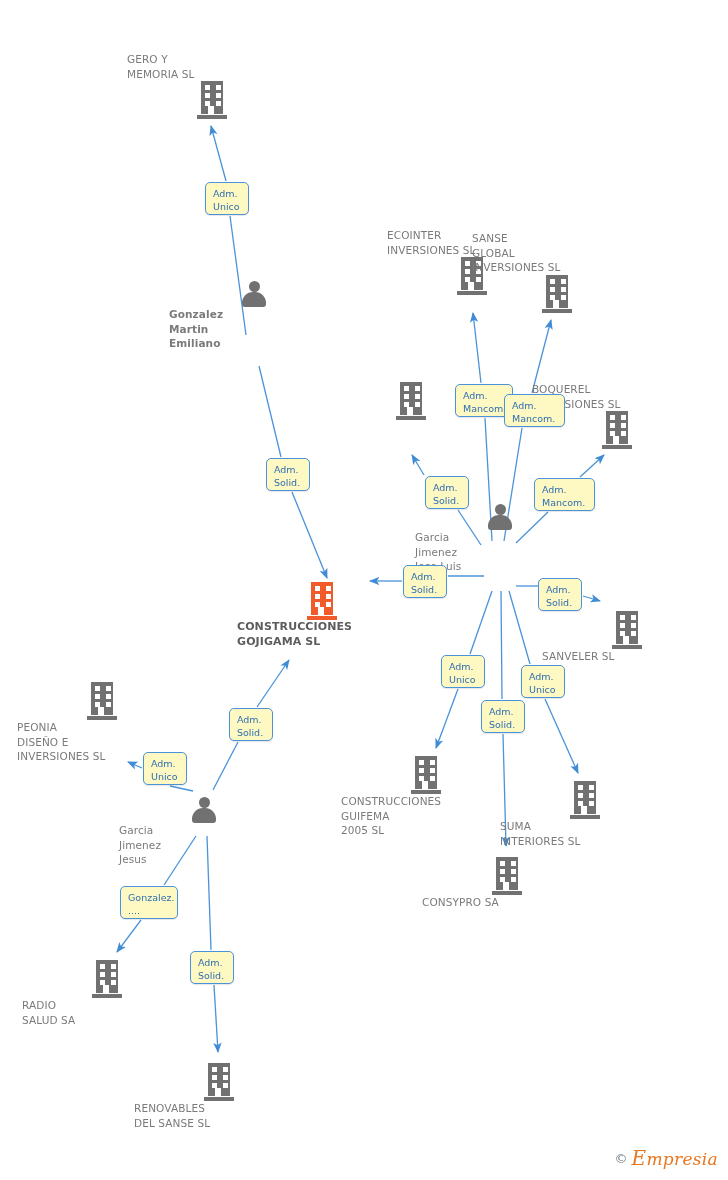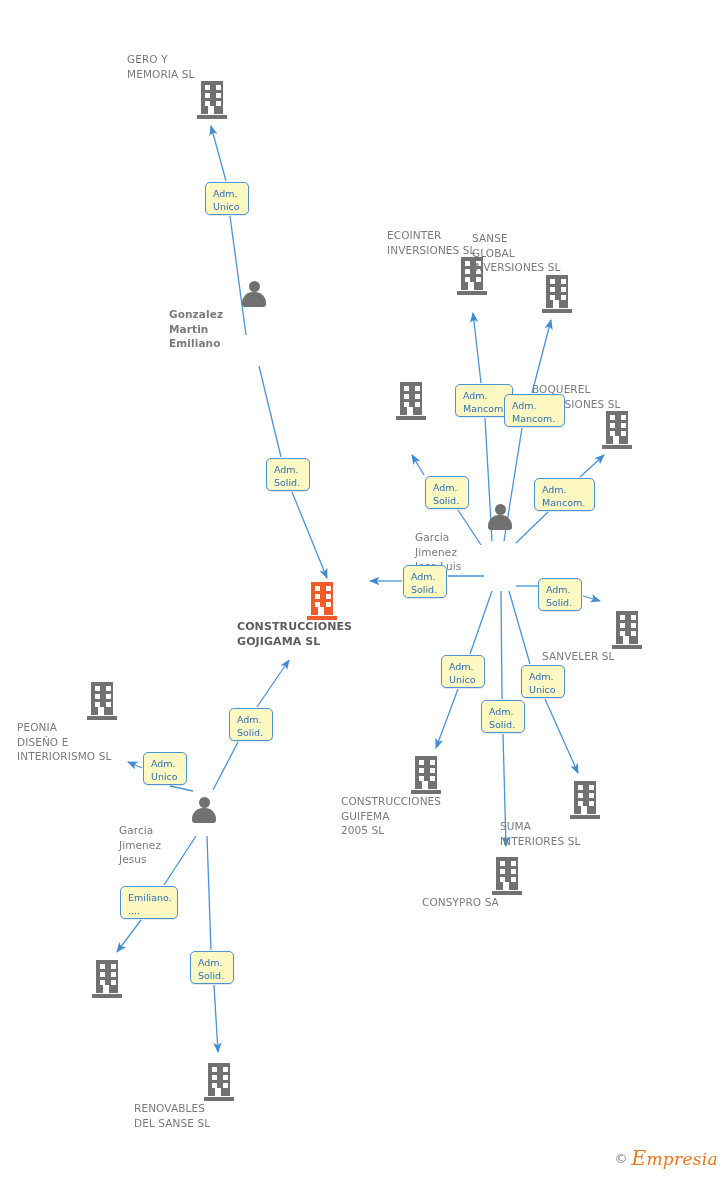--- a/index.html
+++ b/index.html
@@ -271,21 +271,21 @@
             <div class="win" style="left: 8px; top: 12px;"></div>
             <div class="win" style="left: 19px; top: 12px;"></div>
             <div class="win" style="left: 8px; top: 20px;"></div>
             <div class="win" style="left: 19px; top: 20px;"></div>
             <div class="door"></div>
             <div class="base"></div>
           </div>
         </div>
         <div class="caption">PEONIA
 DISEÑO E
-INTERIORISMO SL</div>
+INVERSIONES SL</div>
       </div>
       <div class="node" style="left: 426px; top: 756px;">
         <div class="glyph">
           <div class="bld">
             <div class="body"></div>
             <div class="win" style="left: 8px; top: 4px;"></div>
             <div class="win" style="left: 19px; top: 4px;"></div>
             <div class="win" style="left: 8px; top: 12px;"></div>
             <div class="win" style="left: 19px; top: 12px;"></div>
             <div class="win" style="left: 8px; top: 20px;"></div>
@@ -349,20 +349,22 @@
             <div class="win" style="left: 8px; top: 4px;"></div>
             <div class="win" style="left: 19px; top: 4px;"></div>
             <div class="win" style="left: 8px; top: 12px;"></div>
             <div class="win" style="left: 19px; top: 12px;"></div>
             <div class="win" style="left: 8px; top: 20px;"></div>
             <div class="win" style="left: 19px; top: 20px;"></div>
             <div class="door"></div>
             <div class="base"></div>
           </div>
         </div>
+        <div class="caption">RADIO
+SALUD SA</div>
       </div>
       <div class="node" style="left: 219px; top: 1063px;">
         <div class="glyph">
           <div class="bld">
             <div class="body"></div>
             <div class="win" style="left: 8px; top: 4px;"></div>
             <div class="win" style="left: 19px; top: 4px;"></div>
             <div class="win" style="left: 8px; top: 12px;"></div>
             <div class="win" style="left: 19px; top: 12px;"></div>
             <div class="win" style="left: 8px; top: 20px;"></div>
@@ -396,21 +398,21 @@
       <div class="chip" style="left: 441px; top: 655px; width: 44px; height: 33px;">Adm.
 Unico</div>
       <div class="chip" style="left: 481px; top: 700px; width: 44px; height: 33px;">Adm.
 Solid.</div>
       <div class="chip" style="left: 521px; top: 665px; width: 44px; height: 33px;">Adm.
 Unico</div>
       <div class="chip" style="left: 229px; top: 708px; width: 44px; height: 33px;">Adm.
 Solid.</div>
       <div class="chip" style="left: 143px; top: 752px; width: 44px; height: 33px;">Adm.
 Unico</div>
-      <div class="chip" style="left: 120px; top: 886px; width: 58px; height: 33px;">Emiliano.
+      <div class="chip" style="left: 120px; top: 886px; width: 58px; height: 33px;">Gonzalez.
 ....</div>
       <div class="chip" style="left: 190px; top: 951px; width: 44px; height: 33px;">Adm.
 Solid.</div>
     </div>
 
   <div id="watermark">
     <span class="c">©</span>
     <span class="word"><span class="cap">E</span><span>mpresia</span></span>
   </div>
 

